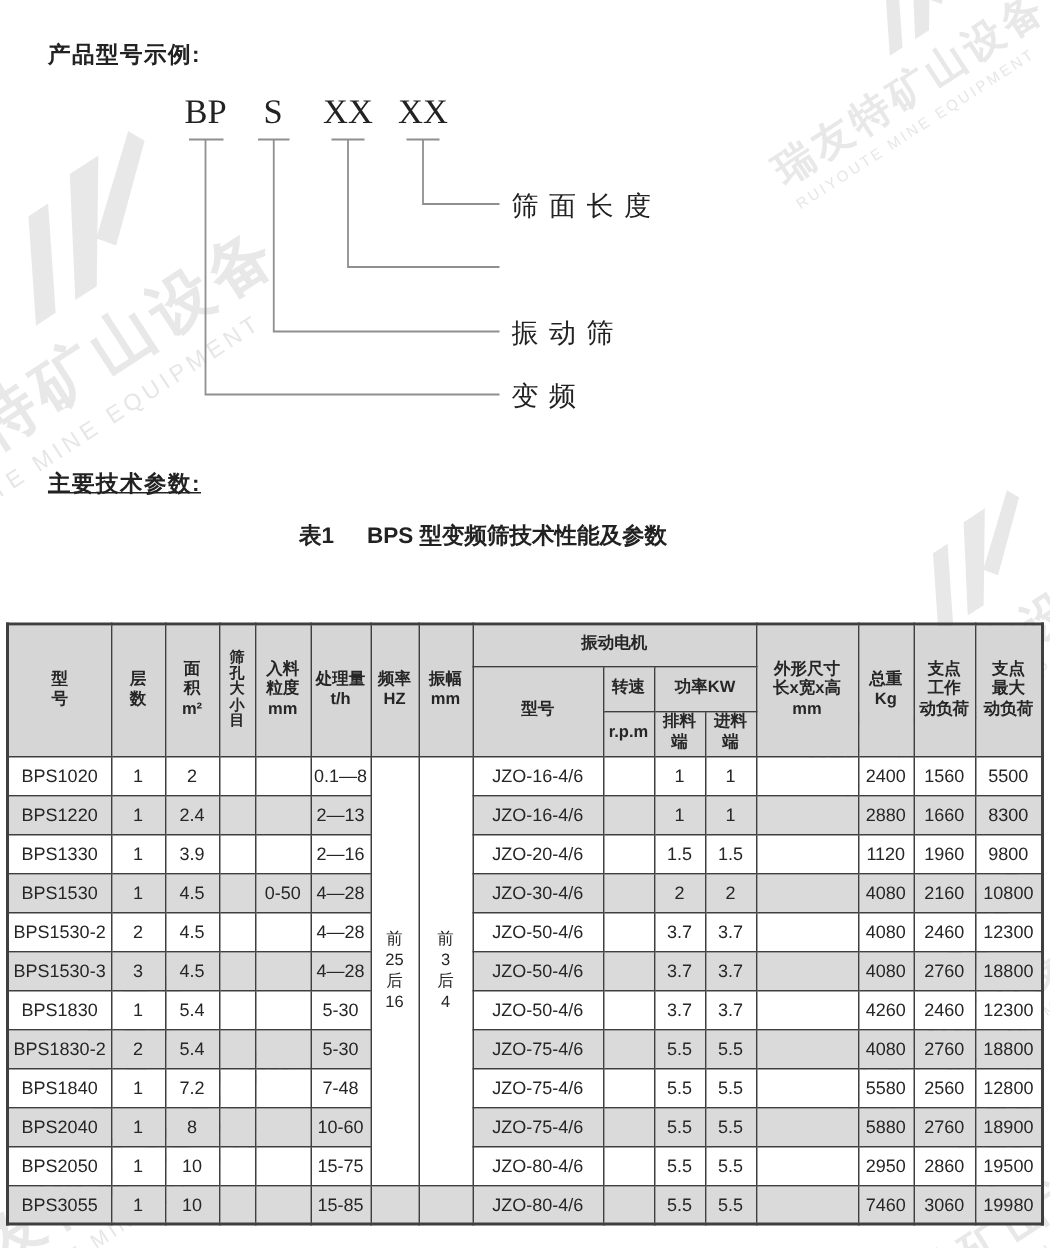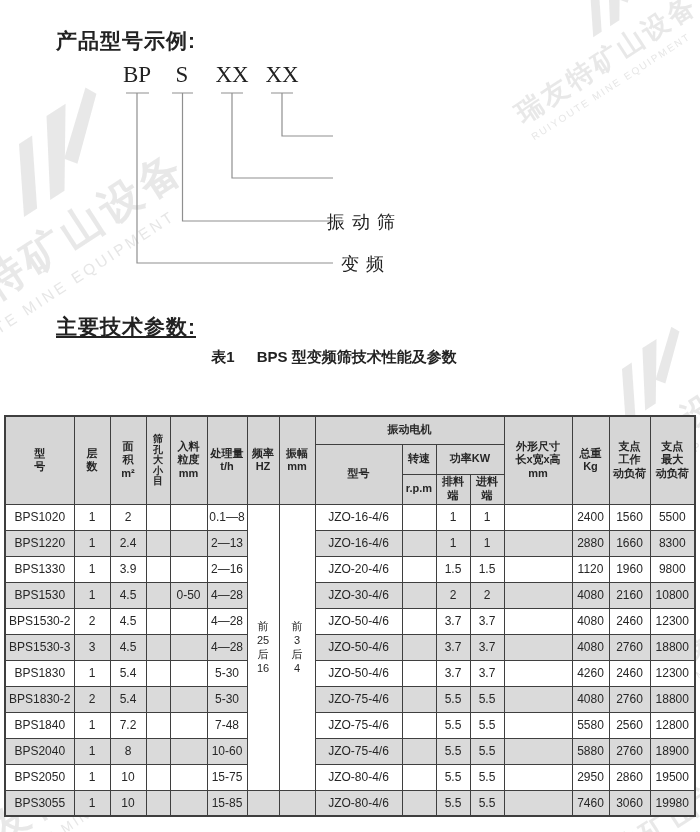--- a/index.html
+++ b/index.html
@@ -1,34 +1,34 @@
 <!DOCTYPE html>
 <html><head>
 <meta charset="utf-8">
 <style>
   * { margin:0; padding:0; box-sizing:border-box; }
   html,body { background:#fff; }
   body { font-family:"Liberation Sans", sans-serif; color:#2f2f2f; }
   .page { position:relative; width:700px; height:832px; background:#fff; overflow:hidden; }
 
   
-  .sec-title { position:absolute; left:56px; font-size:21px; font-weight:bold; color:#222; letter-spacing:1px; }
+  .sec-title { position:absolute; left:32px; font-size:15px; font-weight:bold; color:#222; letter-spacing:1px; }
   .s1 { top:27px; }
   .s2 { top:313px;text-decoration:underline; }
-  .tbl-title { position:absolute; top:348px; left:12px; width:644px; text-align:center;
+  .tbl-title { position:absolute; top:348px; left:0; width:644px; text-align:center;
                font-size:15px; font-weight:bold; color:#222; }
   .tbl-title .gap { display:inline-block; width:22px; }
 
   
   .diagram-svg { position:absolute; left:0; top:0; width:700px; height:300px; }
   .diagram-svg text { font-family:"Liberation Serif", serif; font-size:23px; fill:#222; }
   .diag-label { position:absolute; font-size:18px; color:#222; letter-spacing:7px; white-space:nowrap; }
   .dl1 { left:341px; top:125px; }
   .dl2 { left:341px; top:167px; }
-  .dl3 { left:327px; top:210px; }
+  .dl3 { left:341px; top:210px; }
   .dl4 { left:341px; top:252px; }
 
   
   .wm { position:absolute; transform:rotate(-33deg); pointer-events:none; opacity:.8; white-space:nowrap; }
   .wm-cn { font-size:27px; font-weight:bold; letter-spacing:3px; color:#e3e3e3; }
   .wm-en { font-size:10px; letter-spacing:2px; color:#e0e0e0; margin-top:2px; }
   .wm-logo { position:absolute; top:-58px; left:95px; }
 
   
   .spec-table { position:absolute; left:4px; top:415px; width:690px;
@@ -135,20 +135,21 @@
       <text x="232" y="82" text-anchor="middle">XX</text>
       <text x="282" y="82" text-anchor="middle">XX</text>
     </g>
     <g stroke="#8f8f8f" stroke-width="1.2" fill="none">
       <path d="M126,93 H149 M137,93 V263 H333"></path>
       <path d="M172,93 H193 M182.5,93 V221 H333"></path>
       <path d="M221,93 H243 M232,93 V178 H333"></path>
       <path d="M271,93 H293 M282,93 V136 H333"></path>
     </g>
   </svg>
+  <div class="diag-label dl1">筛面长度</div>
   <div class="diag-label dl3">振动筛</div>
   <div class="diag-label dl4">变频</div>
 
   <div class="sec-title s2">主要技术参数:</div>
 
   <div class="tbl-title">
     <span>表1</span><span class="gap"></span><span>BPS 型变频筛技术性能及参数</span>
   </div>
 
   <table class="spec-table">

